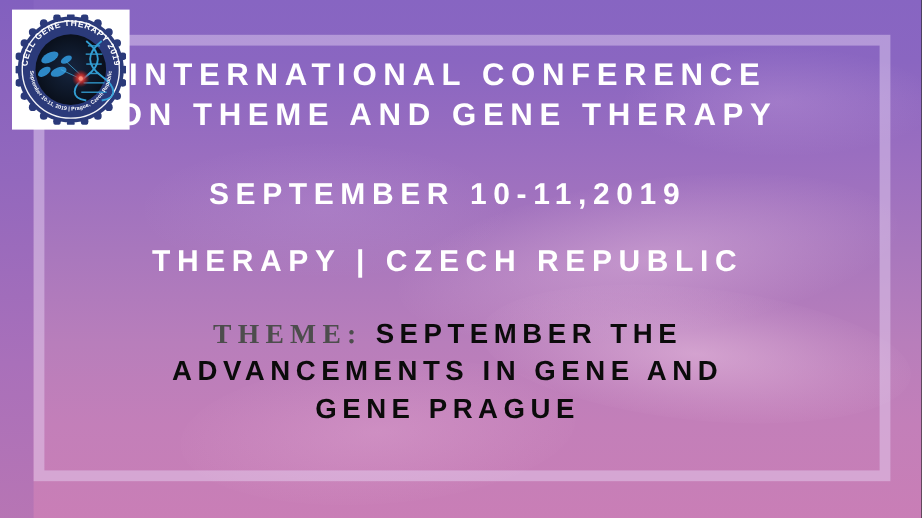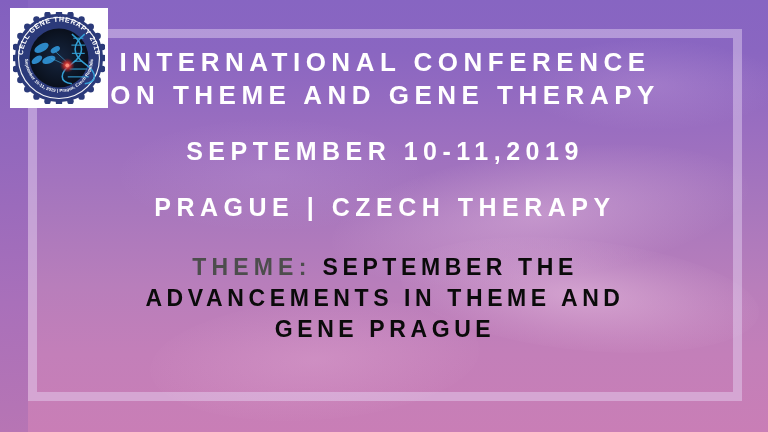--- a/index.html
+++ b/index.html
@@ -104,39 +104,39 @@
     background: #ffffff;
     display: flex;
     align-items: center;
     justify-content: center;
   }
   #logo svg { display: block; }
 
   
   #content {
     position: absolute;
-    left: 38px;
+    left: 26px;
     top: 29px;
     width: 694px;
     height: 372px;
     text-align: center;
     color: #ffffff;
   }
   .title-line {
     font-weight: bold;
     font-size: 26px;
     letter-spacing: 5.5px;
     line-height: 33px;
     color: #ffffff;
     white-space: nowrap;
   }
   #title-block { margin-top: 17px; }
 
   #date-line {
-    margin-top: 25px;
+    margin-top: 36px;
     font-weight: bold;
     font-size: 25px;
     letter-spacing: 5.5px;
     color: #ffffff;
     white-space: nowrap;
   }
   #venue-line {
     margin-top: 27px;
     font-weight: bold;
     font-size: 25px;
@@ -148,20 +148,21 @@
     margin-top: 30px;
     font-weight: bold;
     font-size: 23px;
     letter-spacing: 4.6px;
     line-height: 31px;
     color: #0b0b0b;
   }
   #theme-label {
     color: #4d4d4d;
     letter-spacing: 5.2px;
+    font-family: Liberation Serif, serif;
   }
 </style>
 </head>
 <body>
 
 <div id="banner">
 
   <div class="cloud cloud-d"></div>
   <div class="cloud cloud-e"></div>
   <div class="cloud cloud-a"></div>
@@ -259,24 +260,24 @@
 
   <div id="content">
 
     <div id="title-block">
       <div class="title-line">INTERNATIONAL CONFERENCE</div>
       <div class="title-line">ON THEME AND GENE THERAPY</div>
     </div>
 
     <div id="date-line">SEPTEMBER 10-11,2019</div>
 
-    <div id="venue-line">PRAGUE | CZECH THERAPY</div>
+    <div id="venue-line">THERAPY | CZECH REPUBLIC</div>
 
     <div id="theme-block">
       <div>
         <span id="theme-label">THEME:</span><span>&nbsp;</span><span>SEPTEMBER THE</span>
       </div>
-      <div>ADVANCEMENTS IN THEME AND</div>
+      <div>ADVANCEMENTS IN GENE AND</div>
       <div>GENE PRAGUE</div>
     </div>
 
   </div>
 </div>
 
 </body></html>

